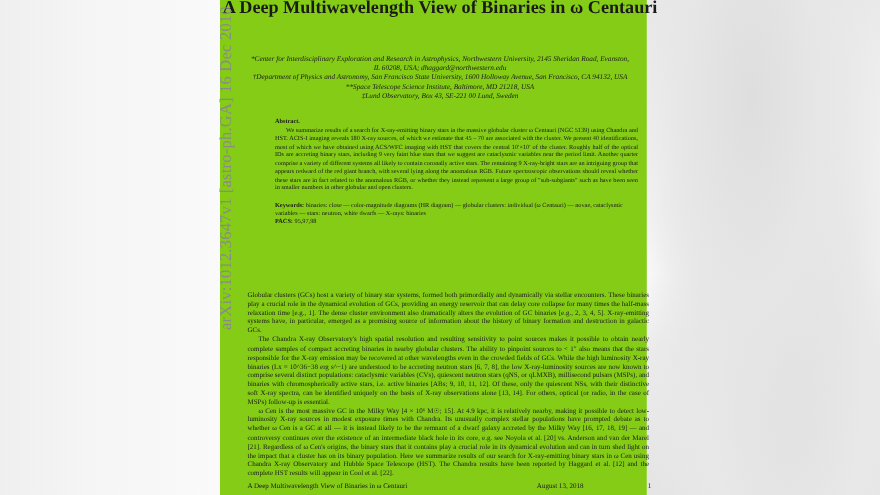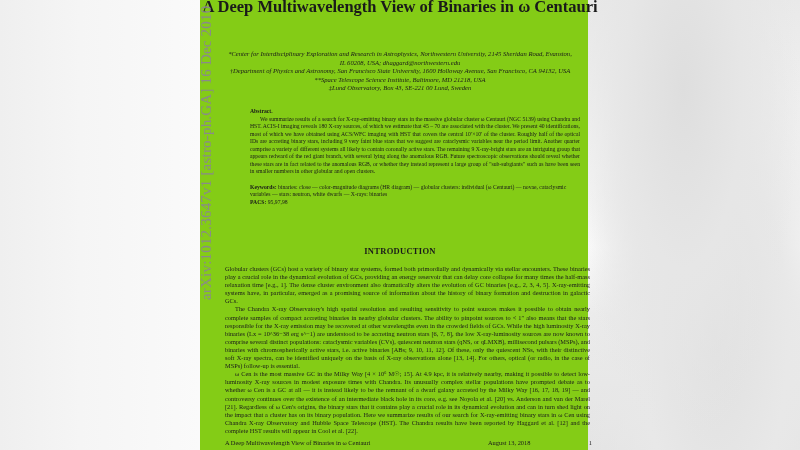--- a/index.html
+++ b/index.html
@@ -66,21 +66,20 @@
 
   <div class="keywords">
     <div>
       <span class="kw-label">Keywords:</span><span> binaries: close — color-magnitude diagrams (HR diagram) — globular clusters: individual (ω Centauri) — novae, cataclysmic variables — stars: neutron, white dwarfs — X-rays: binaries</span>
     </div>
     <div>
       <span class="pacs-label">PACS:</span><span> 95,97,98</span>
     </div>
   </div>
 
-  <div class="section-title">INTRODUCTION</div>
 
   <div class="body-text">
     <p class="first">Globular clusters (GCs) host a variety of binary star systems, formed both primordially and dynamically via stellar encounters. These binaries play a crucial role in the dynamical evolution of GCs, providing an energy reservoir that can delay core collapse for many times the half-mass relaxation time [e.g., 1]. The dense cluster environment also dramatically alters the evolution of GC binaries [e.g., 2, 3, 4, 5]. X-ray-emitting systems have, in particular, emerged as a promising source of information about the history of binary formation and destruction in galactic GCs.</p>
     <p>The Chandra X-ray Observatory's high spatial resolution and resulting sensitivity to point sources makes it possible to obtain nearly complete samples of compact accreting binaries in nearby globular clusters. The ability to pinpoint sources to &lt; 1″ also means that the stars responsible for the X-ray emission may be recovered at other wavelengths even in the crowded fields of GCs. While the high luminosity X-ray binaries (Lx = 10^36−38 erg s^−1) are understood to be accreting neutron stars [6, 7, 8], the low X-ray-luminosity sources are now known to comprise several distinct populations: cataclysmic variables (CVs), quiescent neutron stars (qNS, or qLMXB), millisecond pulsars (MSPs), and binaries with chromospherically active stars, i.e. active binaries [ABs; 9, 10, 11, 12]. Of these, only the quiescent NSs, with their distinctive soft X-ray spectra, can be identified uniquely on the basis of X-ray observations alone [13, 14]. For others, optical (or radio, in the case of MSPs) follow-up is essential.</p>
     <p>ω Cen is the most massive GC in the Milky Way [4 × 10⁶ M☉; 15]. At 4.9 kpc, it is relatively nearby, making it possible to detect low-luminosity X-ray sources in modest exposure times with Chandra. Its unusually complex stellar populations have prompted debate as to whether ω Cen is a GC at all — it is instead likely to be the remnant of a dwarf galaxy accreted by the Milky Way [16, 17, 18, 19] — and controversy continues over the existence of an intermediate black hole in its core, e.g. see Noyola et al. [20] vs. Anderson and van der Marel [21]. Regardless of ω Cen's origins, the binary stars that it contains play a crucial role in its dynamical evolution and can in turn shed light on the impact that a cluster has on its binary population. Here we summarize results of our search for X-ray-emitting binary stars in ω Cen using Chandra X-ray Observatory and Hubble Space Telescope (HST). The Chandra results have been reported by Haggard et al. [12] and the complete HST results will appear in Cool et al. [22].</p>
   </div>
 
   <div class="footer">
     <span class="footer-title">A Deep Multiwavelength View of Binaries in ω Centauri</span>
     <span class="footer-date">August 13, 2018</span>

